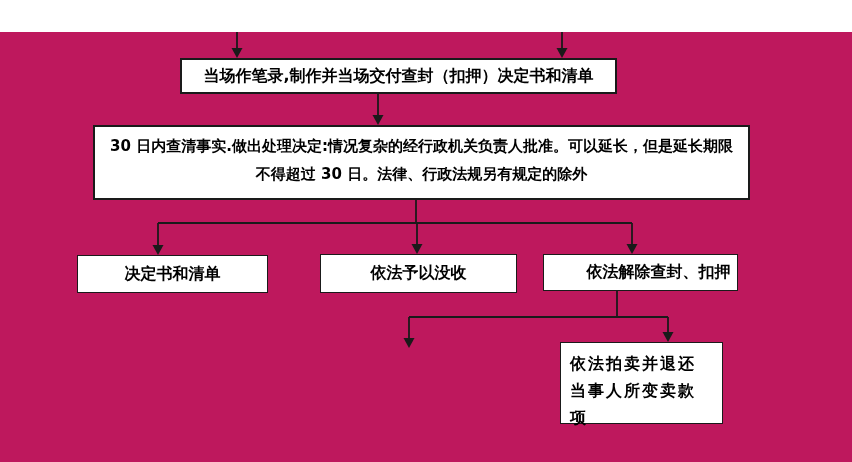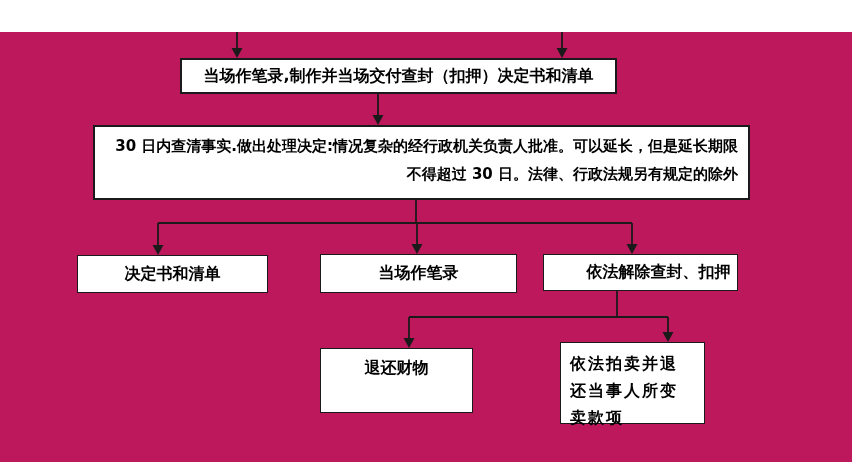--- a/index.html
+++ b/index.html
@@ -39,36 +39,36 @@
   }
   #node-onsite-record {
     left: 180px; top: 26px; width: 437px; height: 36px;
     font-size: 16px;
   }
   #node-decision-30days {
     left: 93px; top: 93px; width: 657px; height: 75px;
     font-size: 15px;
     line-height: 28px;
     padding: 5px 10px;
-    text-align: right;
+    text-align: center;
   }
   .node.small {
     border-width: 1.5px;
     font-size: 16px;
   }
   #node-confiscate { left: 77px;  top: 223px; width: 191px; height: 38px; }
   #node-destroy    { left: 320px; top: 222px; width: 197px; height: 39px; }
   #node-release    { left: 543px; top: 222px; width: 195px; height: 37px; padding-left: 36px; }
   #node-return-property {
     left: 320px; top: 316px; width: 153px; height: 65px;
     display: flex; justify-content: center; align-items: flex-start;
     padding-top: 9px; font-size: 16px; border-width: 1.5px;
   }
   #node-auction-refund {
-    left: 560px; top: 310px; width: 145px; height: 82px;
+    left: 560px; top: 310px; width: 163px; height: 82px;
     padding: 7px 9px; font-size: 16px; line-height: 27px;
     letter-spacing: 2px; border-width: 1.5px;
   }
   line  { stroke: #1a1a1a; stroke-width: 1.8; }
   polygon { fill: #1a1a1a; stroke: none; }
 </style>
 </head>
 <body>
 
 <div id="canvas">
@@ -106,28 +106,25 @@
 
   <div class="node" id="node-decision-30days">
     <span>30 日内查清事实.做出处理决定:情况复杂的经行政机关负责人批准。可以延长，但是延长期限不得超过 30 日。法律、行政法规另有规定的除外</span>
   </div>
 
   <div class="node small center" id="node-confiscate">
     <span>决定书和清单</span>
   </div>
 
   <div class="node small center" id="node-destroy">
-    <span>当场作笔录</span>
+    <span>依法予以没收</span>
   </div>
 
   <div class="node small center" id="node-release">
     <span>依法解除查封、扣押</span>
   </div>
 
-  <div class="node" id="node-return-property">
-    <span>退还财物</span>
-  </div>
 
   <div class="node" id="node-auction-refund">
     <span>依法拍卖并退还当事人所变卖款项</span>
   </div>
 
 </div>
 
 </body></html>

